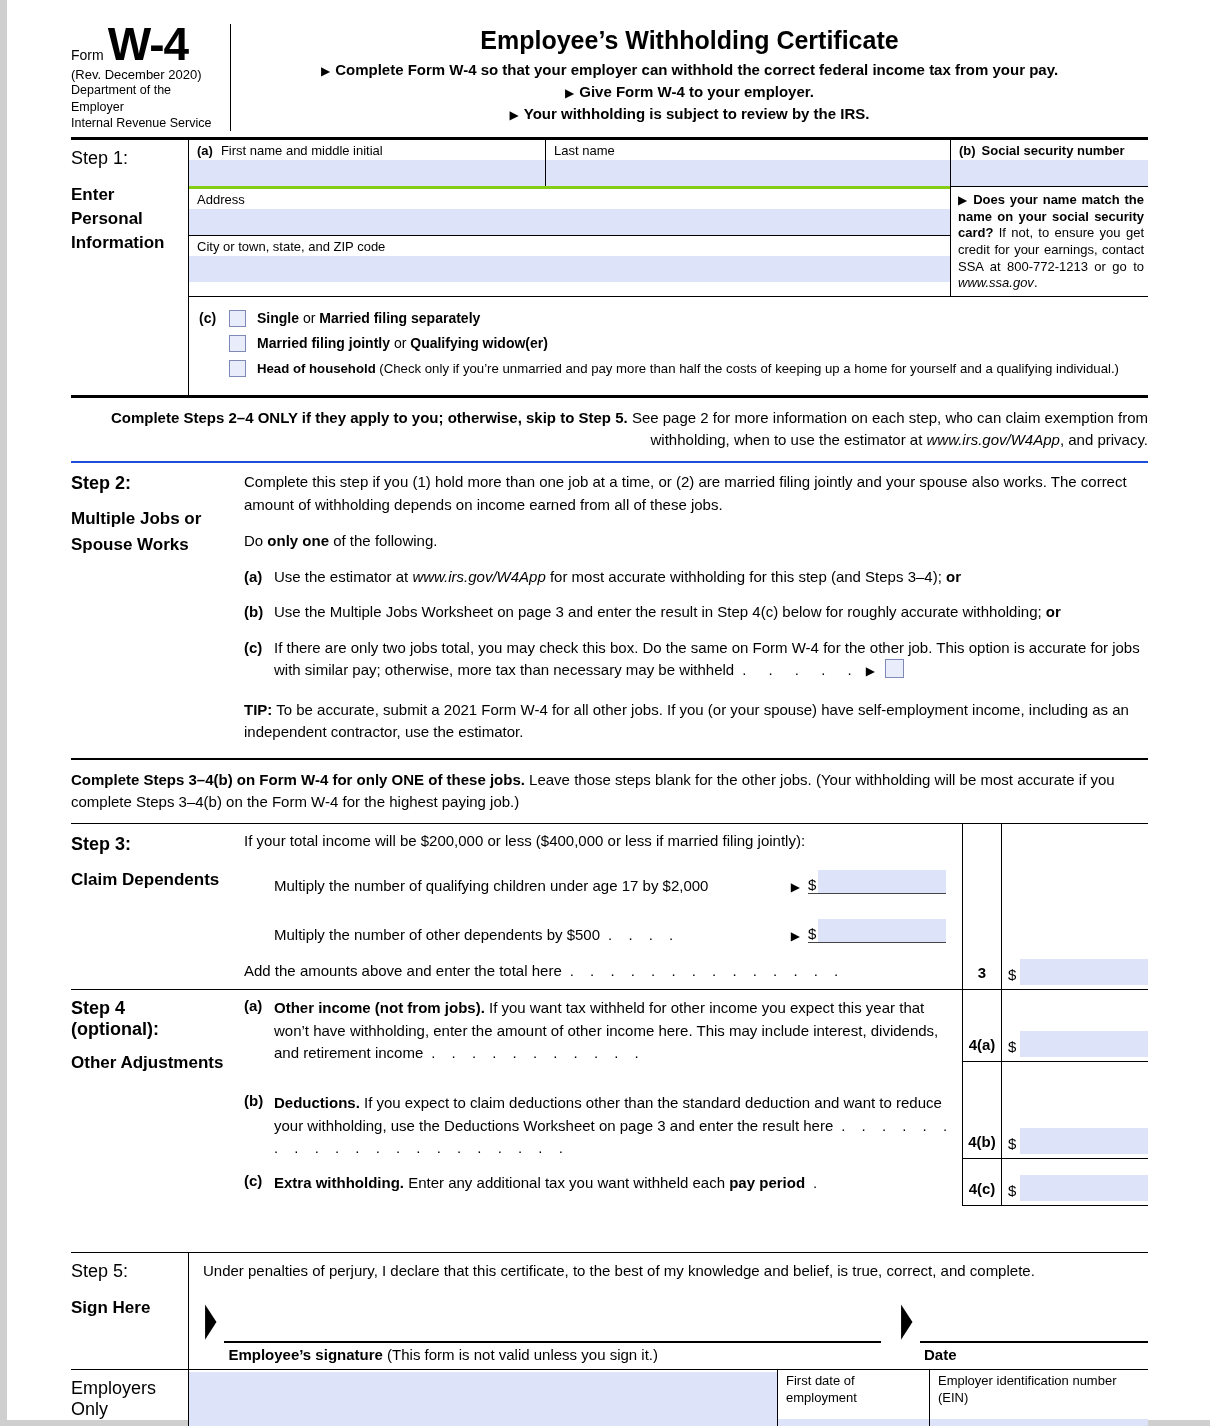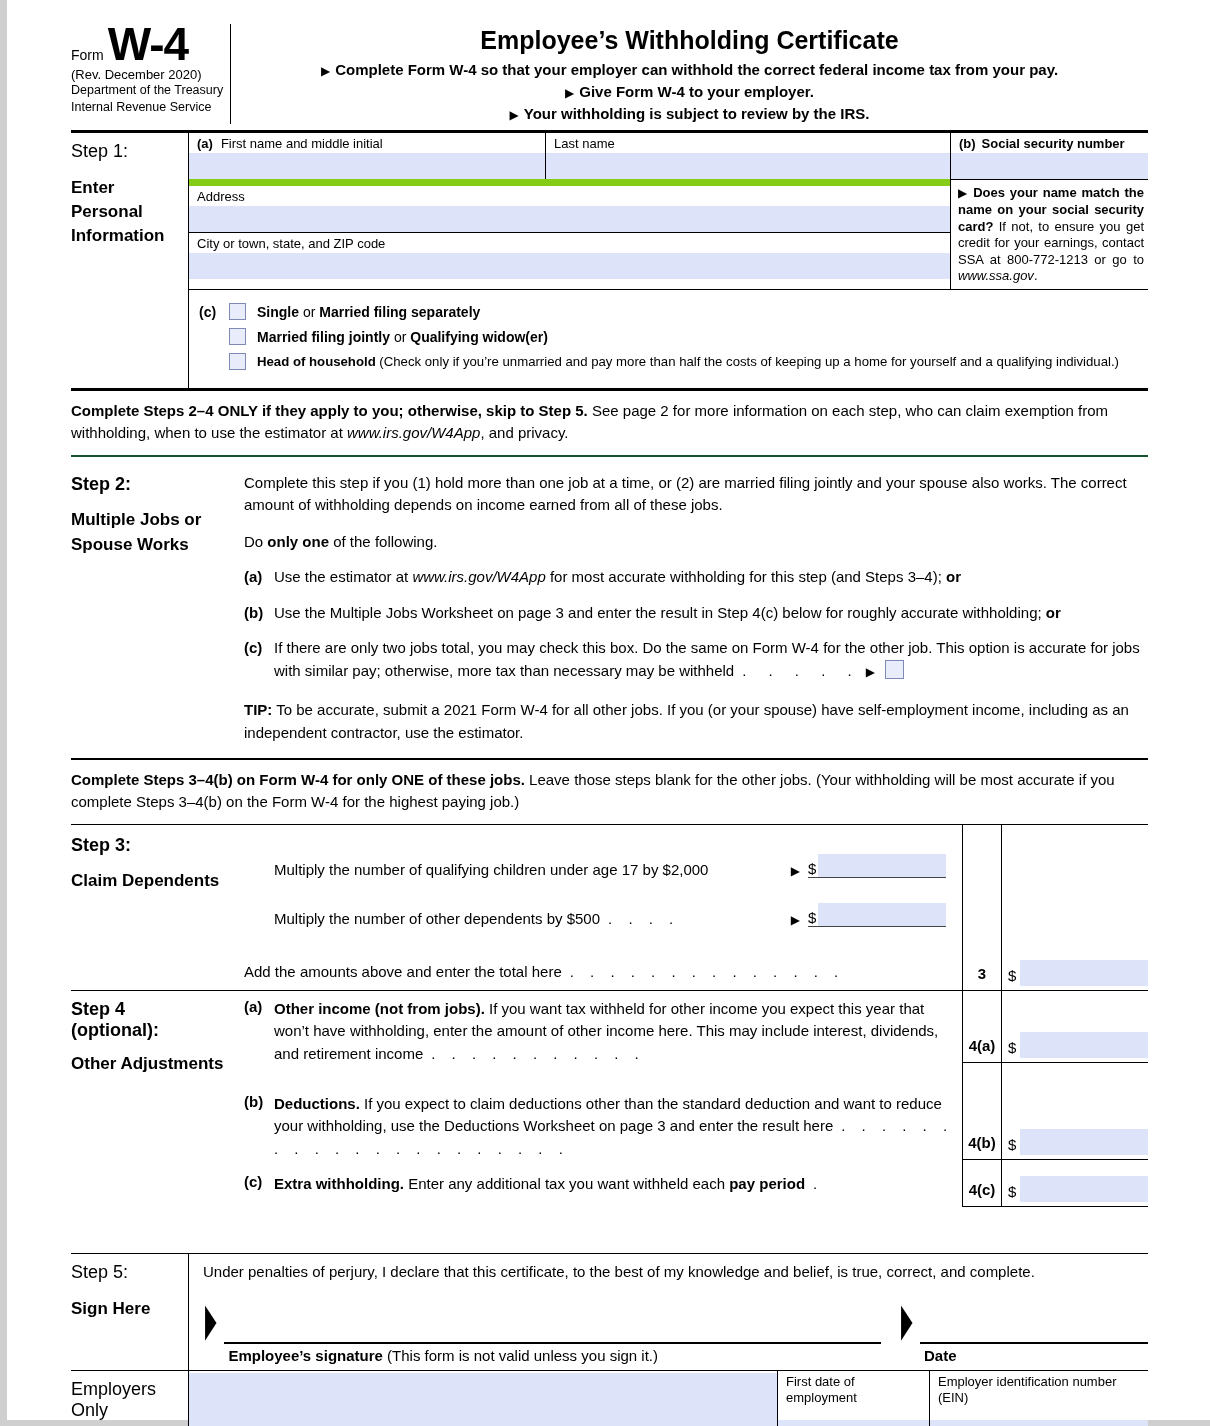--- a/index.html
+++ b/index.html
@@ -36,21 +36,21 @@
   .year .outline { color:#fff; -webkit-text-stroke:1.6px #000; text-shadow:-1px -1px 0 #000,1px -1px 0 #000,-1px 1px 0 #000,1px 1px 0 #000; }
 
   
   .step1 { display:flex; border-bottom:3px solid #000; }
   .lblcol { width:118px; border-right:1.5px solid #000; padding:8px 4px 0 0; }
   .lblcol .t1 { font-size:18px; font-weight:normal; margin-bottom:14px; }
   .lblcol .t2 { font-size:17px; font-weight:bold; line-height:1.4; }
   .step1-main { flex:1; display:flex; flex-direction:column; }
   .s1top { display:flex; border-bottom:1px solid #000; }
   .s1fields { flex:1; display:flex; flex-direction:column; }
-  .namerow { display:flex; border-bottom:7px solid #84cc16; }
+  .namerow { display:flex; border-bottom:3px solid #84cc16; }
   .cell { display:flex; flex-direction:column; }
   .cell .lab { font-size:13px; padding:3px 6px 2px 8px; }
   .cell .lab .tag { font-weight:bold; margin-right:8px; }
   .strip { height:26px; }
   .fn { flex:1.04; border-right:1px solid #000; }
   .ln { flex:1.18; }
   .addr { border-bottom:1px solid #000; }
   .s1right { width:198px; border-left:1.5px solid #000; display:flex; flex-direction:column; }
   .ssncell { border-bottom:1px solid #000; }
   .ssncell .lab { font-weight:bold; }
@@ -58,24 +58,24 @@
   .ssa-note { font-size:13px; line-height:1.28; padding:5px 4px 4px 7px; text-align:justify; }
   .cboxes { padding:8px 0 10px 10px; }
   .cbrow { display:flex; align-items:center; margin:5px 0 8px 0; font-size:14px; }
   .ctag { font-weight:bold; width:30px; }
   .cbrow.sub { padding-left:30px; }
   .cb { width:17px; height:17px; background:#e8ecfb; border:1px solid #7e8ab5; flex:none; }
   .cbl { margin-left:11px; white-space:nowrap; }
 
   
   .notice { padding:9px 0 11px 0; line-height:1.45; }
-  .n24 { border-bottom:2px solid #14532d; }
-
-  
-  .step2 { display:flex; border-bottom:2px solid #000; padding:8px 0 14px 0;margin-top:7px; }
+  .n24 { border-bottom:2px solid #1d4ed8;text-align:right; }
+
+  
+  .step2 { display:flex; border-bottom:2px solid #000; padding:8px 0 14px 0; }
   .lblcol2 { width:173px; padding-top:2px; }
   .lblcol2 .t1 { font-size:18px; font-weight:bold; margin-bottom:12px; }
   .lblcol2 .t2 { font-size:17px; font-weight:bold; line-height:1.5; }
   .s2main { flex:1; }
   .s2main p { line-height:1.5; }
   .doline { margin-top:14px; }
   .item { display:flex; margin-top:13px; line-height:1.5; }
   .item .tag { width:30px; font-weight:bold; flex:none; }
   .item .ibody { flex:1; padding-right:2px; }
   .dots { word-spacing:12px; padding:0 8px; }
@@ -141,21 +141,21 @@
 <div class="edge-bottom"></div>
 
 <div class="form">
 
   <div class="hdr">
     <div class="hdr-left">
       <div class="formline">
         <span class="form-sm">Form</span><span class="w4">W-4</span>
       </div>
       <div class="rev">(Rev. December 2020)</div>
-      <div class="dept">Department of the Treasury</div>
+      <div class="dept">Department of the Employer</div>
       <div class="dept">Internal Revenue Service</div>
     </div>
     <div class="hdr-center">
       <h1>Employee’s Withholding Certificate</h1>
       <div class="bullet"><span class="tri">▶</span><span>Complete Form W-4 so that your employer can withhold the correct federal income tax from your pay.</span></div>
       <div class="bullet"><span class="tri">▶</span><span>Give Form W-4 to your employer.</span></div>
       <div class="bullet"><span class="tri">▶</span><span>Your withholding is subject to review by the IRS.</span></div>
     </div>
   </div>
 
@@ -245,20 +245,21 @@
   <div class="notice">
     <span class="b">Complete Steps 3–4(b) on Form W-4 for only ONE of these jobs.</span><span> Leave those steps blank for the other jobs. (Your withholding will be most accurate if you complete Steps 3–4(b) on the Form W-4 for the highest paying job.)</span>
   </div>
 
   <div class="s3row">
     <div class="lblcol2" style="padding-top:10px">
       <div class="t1">Step 3:</div>
       <div class="t2">Claim Dependents</div>
     </div>
     <div class="s3text">
+      <div>If your total income will be $200,000 or less ($400,000 or less if married filing jointly):</div>
       <div class="s3line l1">
         <span>Multiply the number of qualifying children under age 17 by $2,000</span>
         <span class="tri push">▶</span>
         <span class="ufield">
             <span class="dol">$</span>
             <span class="fldu"></span>
           </span>
       </div>
       <div class="s3line l2">
         <span>Multiply the number of other dependents by $500</span>

